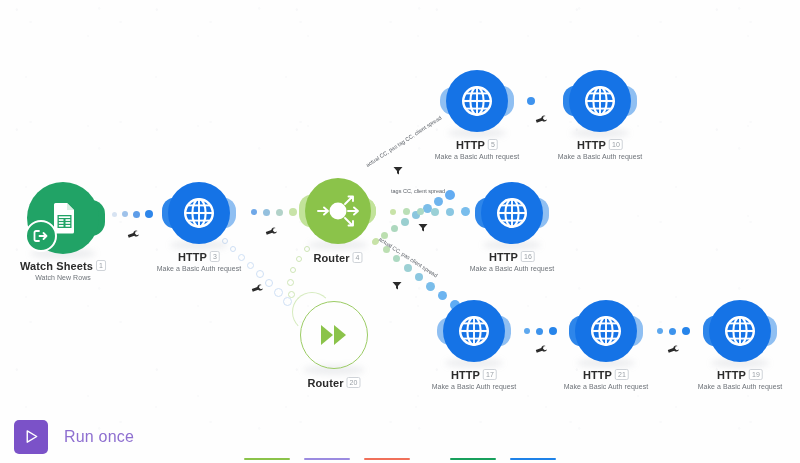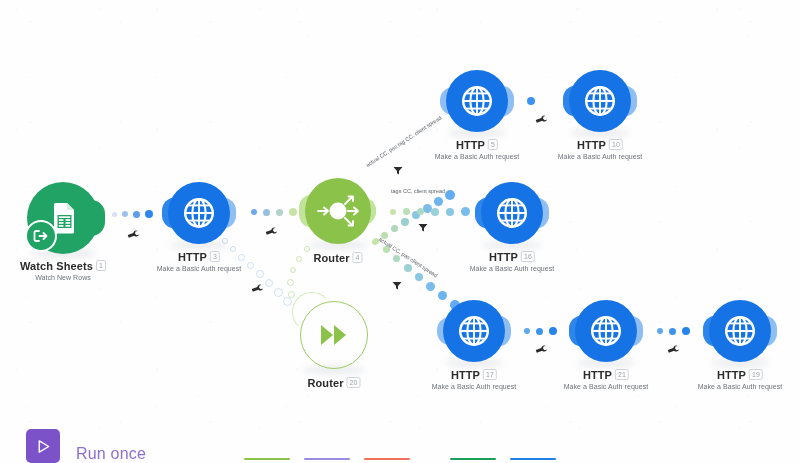--- a/index.html
+++ b/index.html
@@ -126,23 +126,23 @@
     position: absolute;
     font-size: 5.5px;
     color: #5a5f66;
     white-space: nowrap;
     transform-origin: left center;
   }
 
   
   #runbar {
     position: absolute;
-    left: 12px; bottom: 0;
+    left: 0; bottom: 0;
     width: 684px; height: 53px;
-    display: flex; align-items: flex-end;
+    display: flex; align-items: center;
     padding-left: 14px;
     background: transparent;
   }
   #run-btn {
     width: 34px; height: 34px;
     background: #7B52C8;
     border-radius: 5px;
     display: flex; align-items: center; justify-content: center;
     cursor: pointer;
   }

